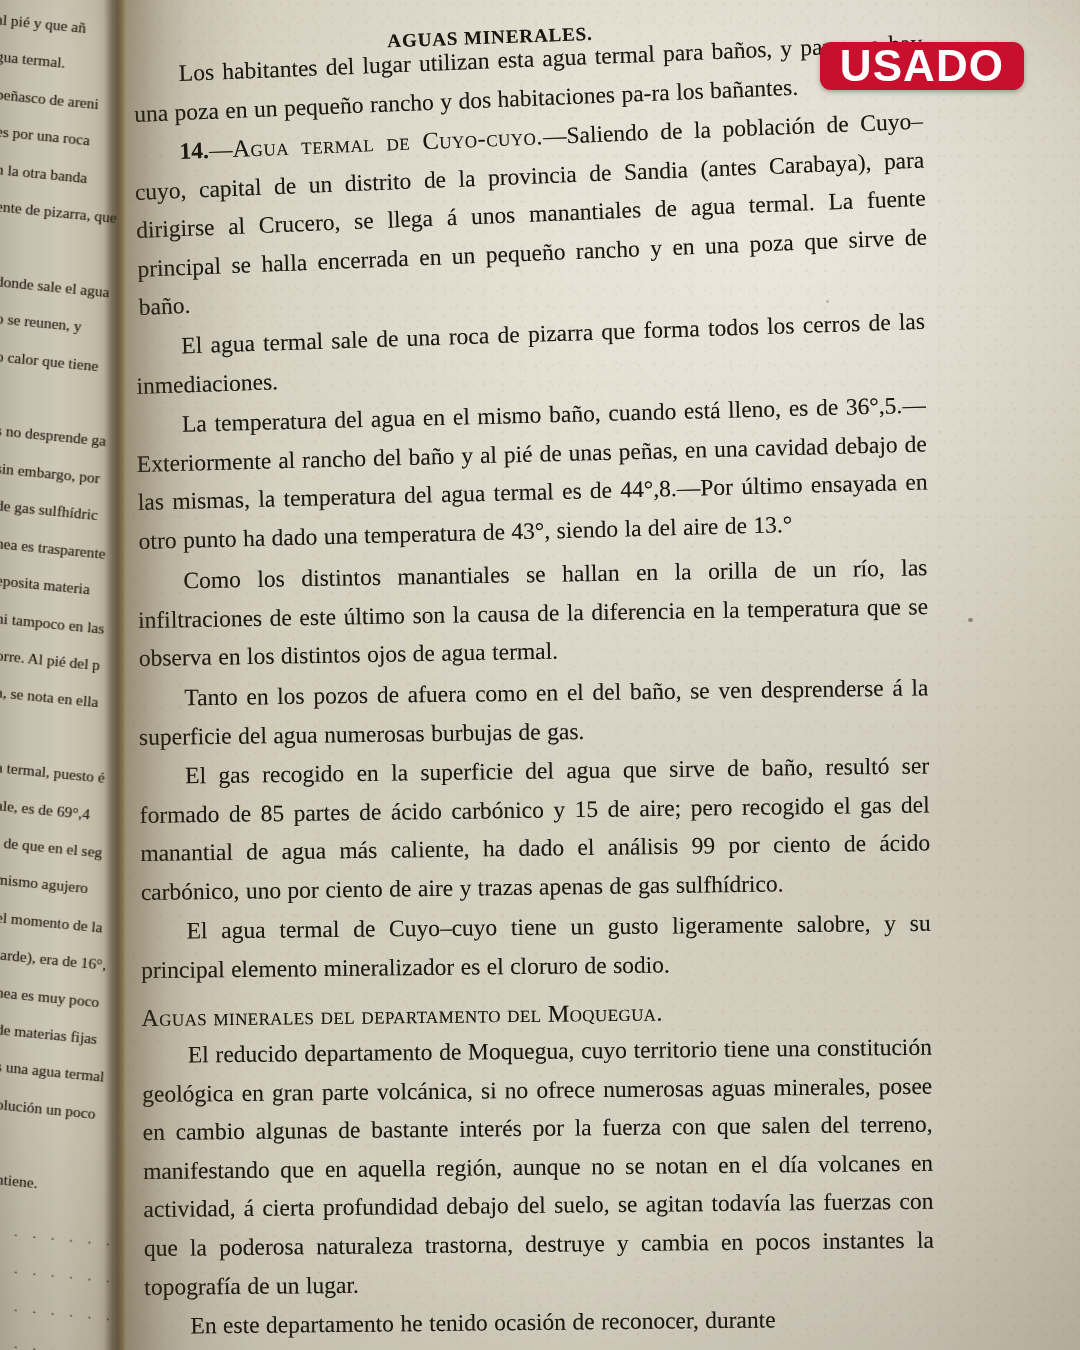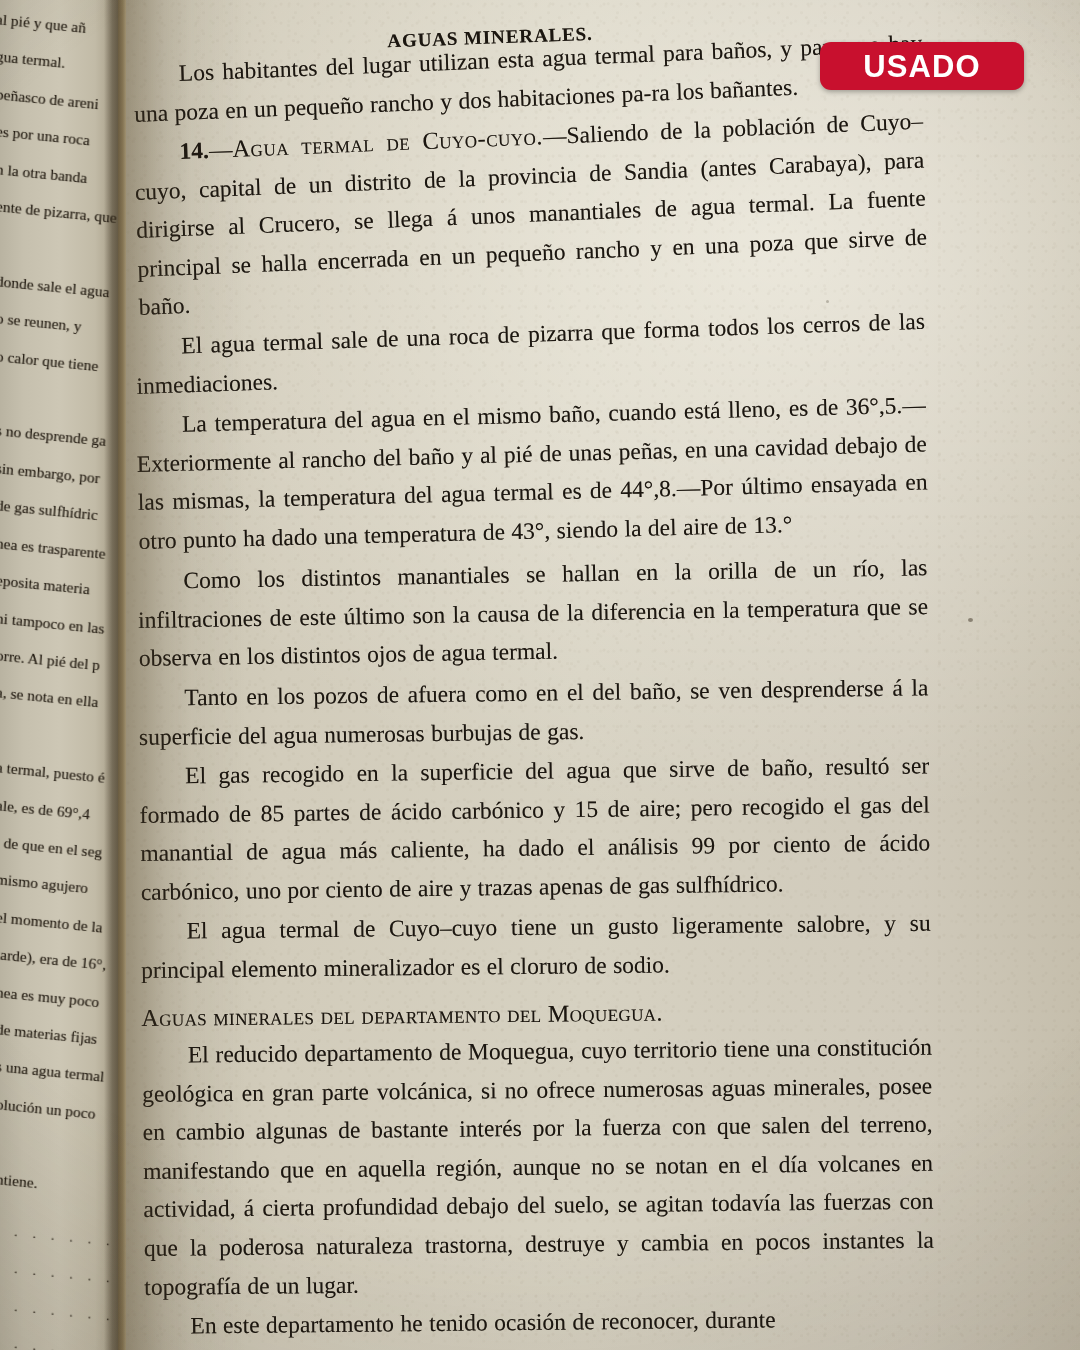--- a/index.html
+++ b/index.html
@@ -150,21 +150,21 @@
   
   .badge{
     position:absolute;left:820px;top:42px;width:204px;height:48px;
     background:#c8102e;
     border-radius:11px;
     display:flex;align-items:center;justify-content:center;
     box-shadow:0 2px 5px rgba(0,0,0,.30);
   }
   .badge span{
     font-family:"Liberation Sans","DejaVu Sans",sans-serif;
-    color:#ffffff;font-size:31px;font-weight:700;letter-spacing:1.1px;
+    color:#ffffff;font-size:44px;font-weight:700;letter-spacing:1.1px;
     line-height:1;
   }
 </style>
 </head>
 <body>
 
 <div id="photo">
 
   <div class="page-left">
     <div class="ltext ltop">

